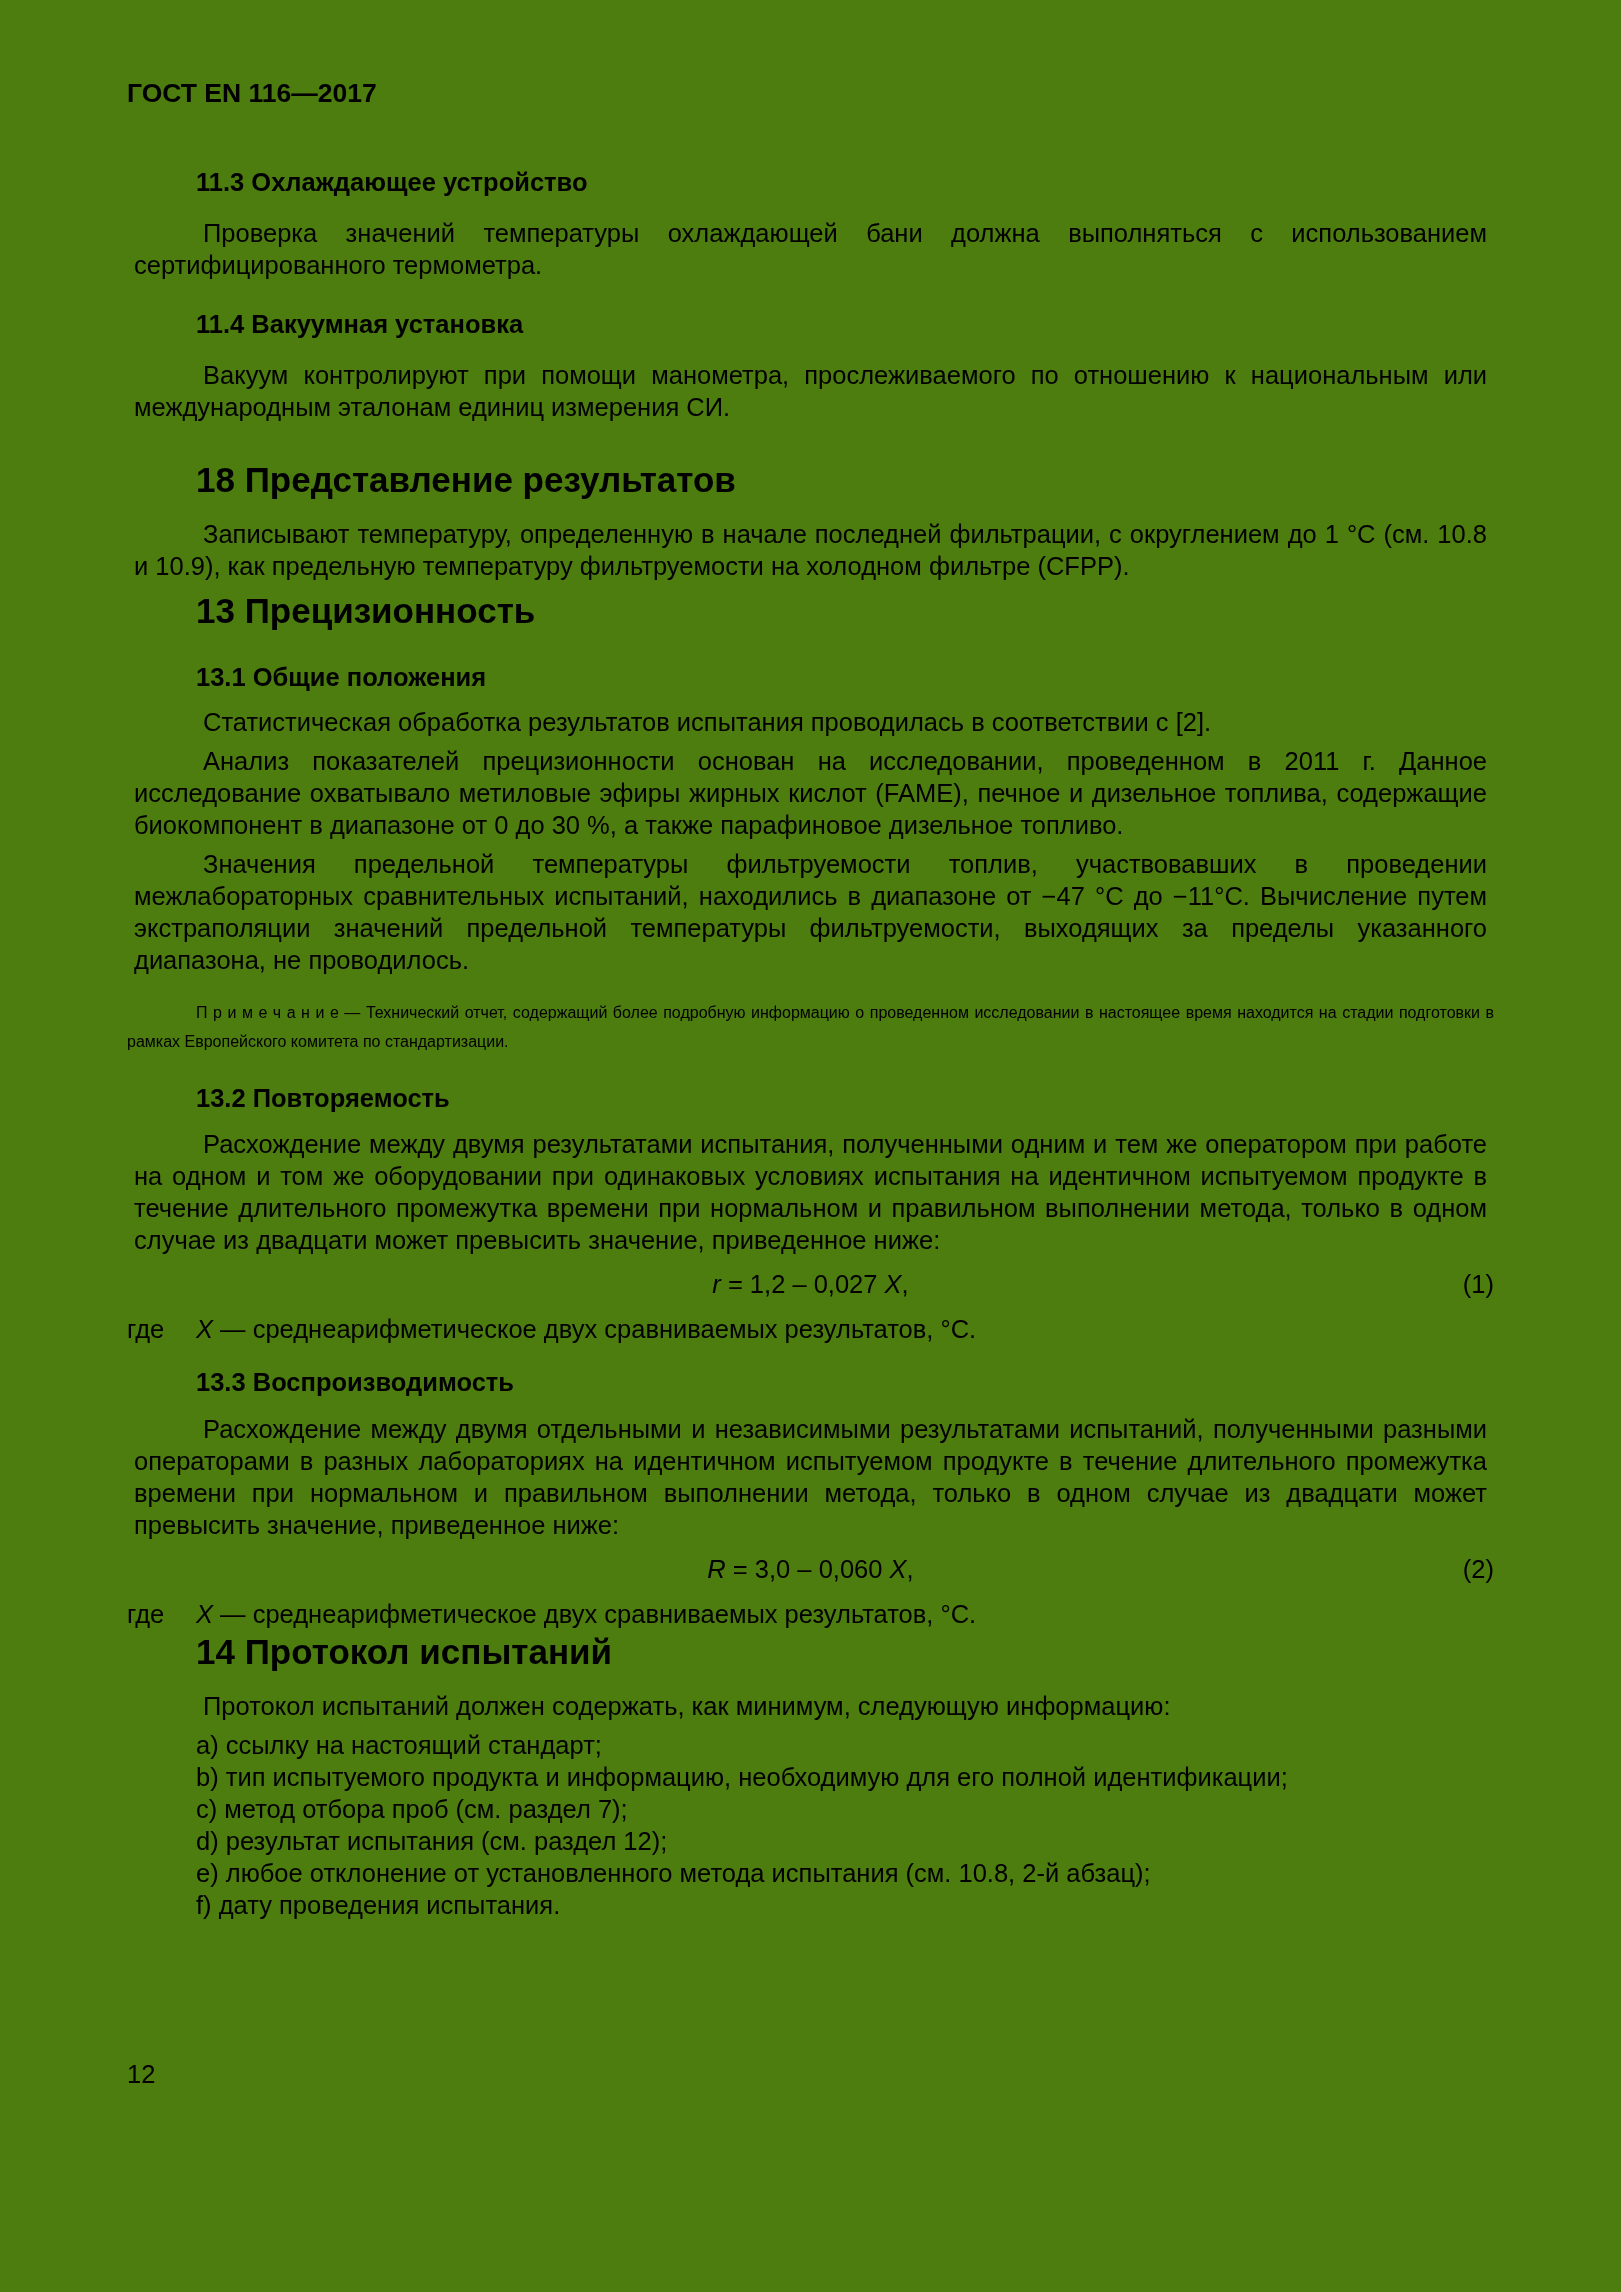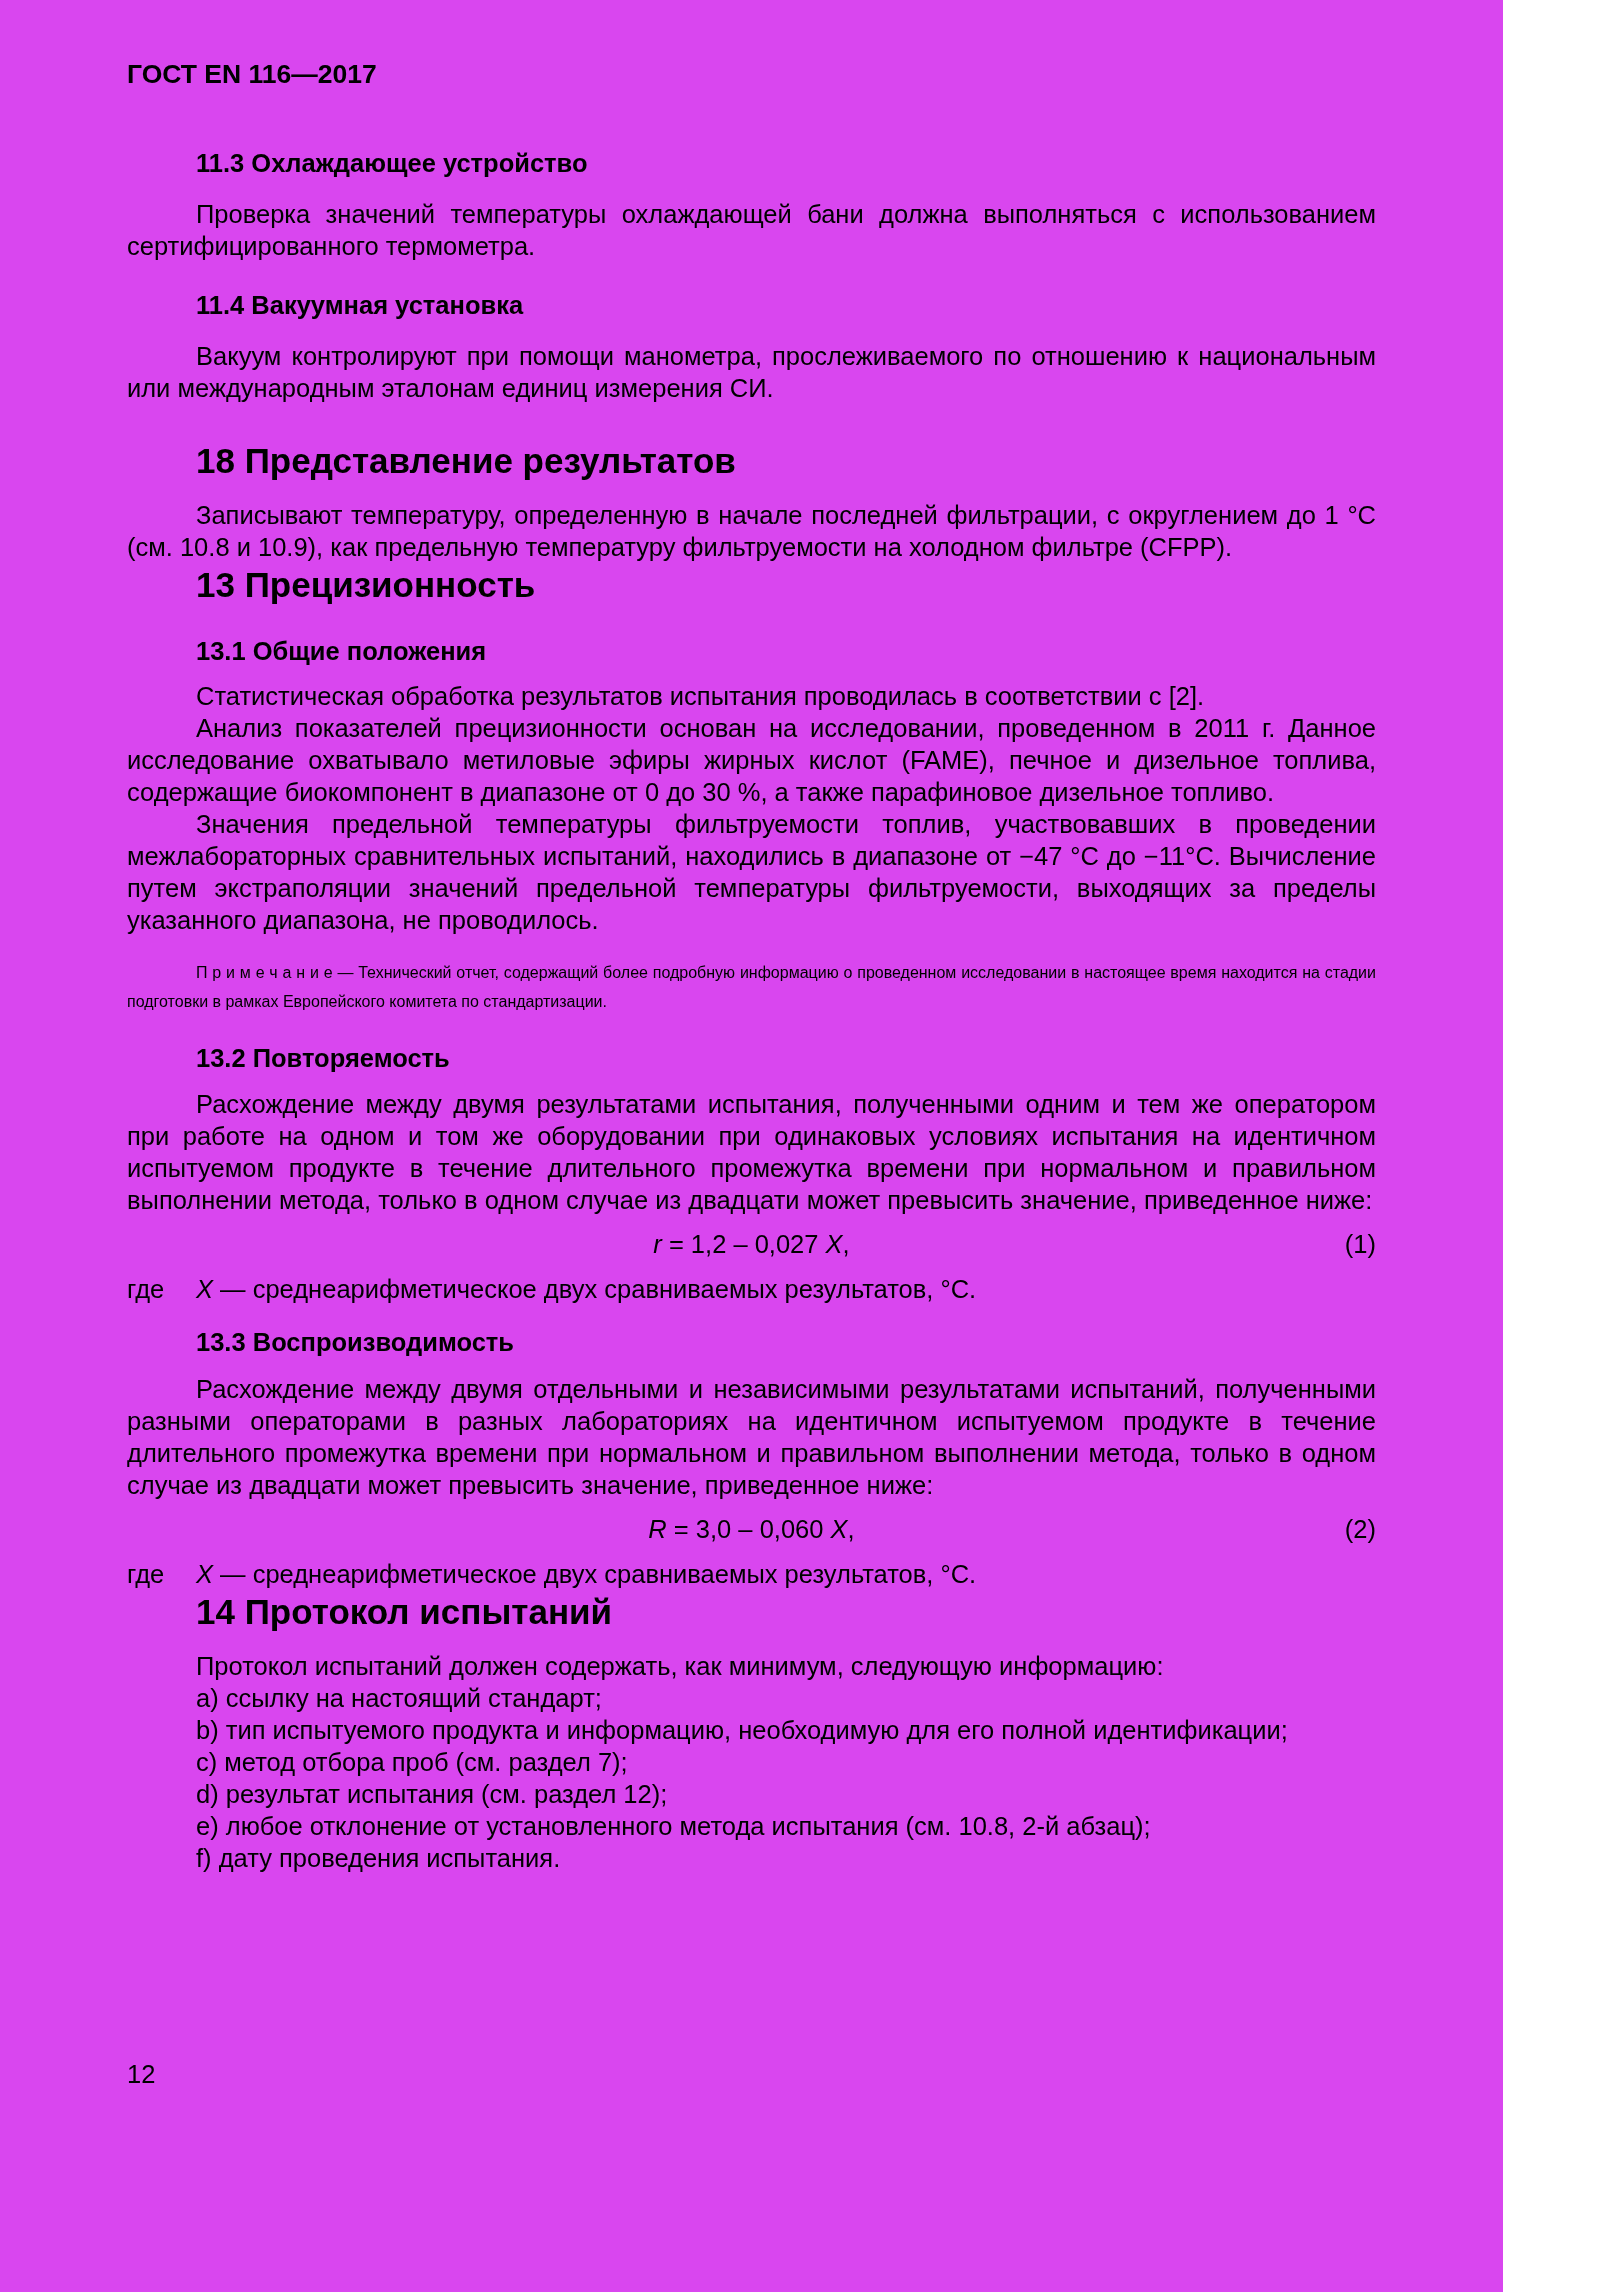--- a/index.html
+++ b/index.html
@@ -1,24 +1,24 @@
 <!DOCTYPE html>
 <html lang="ru"><head>
 <meta charset="utf-8">
 <style>
   html, body { margin: 0; padding: 0; background: #ffffff; }
   .page {
     position: relative;
-    width: 1503px;
+    width: 1621px;
     height: 2293px;
     box-sizing: border-box;
-    background: #d946ef;
+    background: #4d7c0f;
     color: #000000;
     font-family: "Liberation Sans", "DejaVu Sans", sans-serif;
-    padding: 60px 127px 0 127px;
+    padding: 79px 127px 0 127px;
     overflow: hidden;
   }
   .doc-header {
     font-size: 26.5px;
     font-weight: 700;
     line-height: 29px;
   }
   .h1 {
     font-size: 35px;
     font-weight: 700;
@@ -29,21 +29,21 @@
     font-weight: 700;
     line-height: 33px;
     text-indent: 69px;
   }
   .h1 { text-indent: 69px; }
   .body-p {
     font-size: 25.5px;
     line-height: 32px;
     text-align: justify;
     text-indent: 69px;
-    margin: 0;
+    margin: 7px;
   }
   .note-p {
     font-size: 16px;
     line-height: 29px;
     text-align: justify;
     text-indent: 69px;
     margin: 0;
   }
   .formula {
     position: relative;

